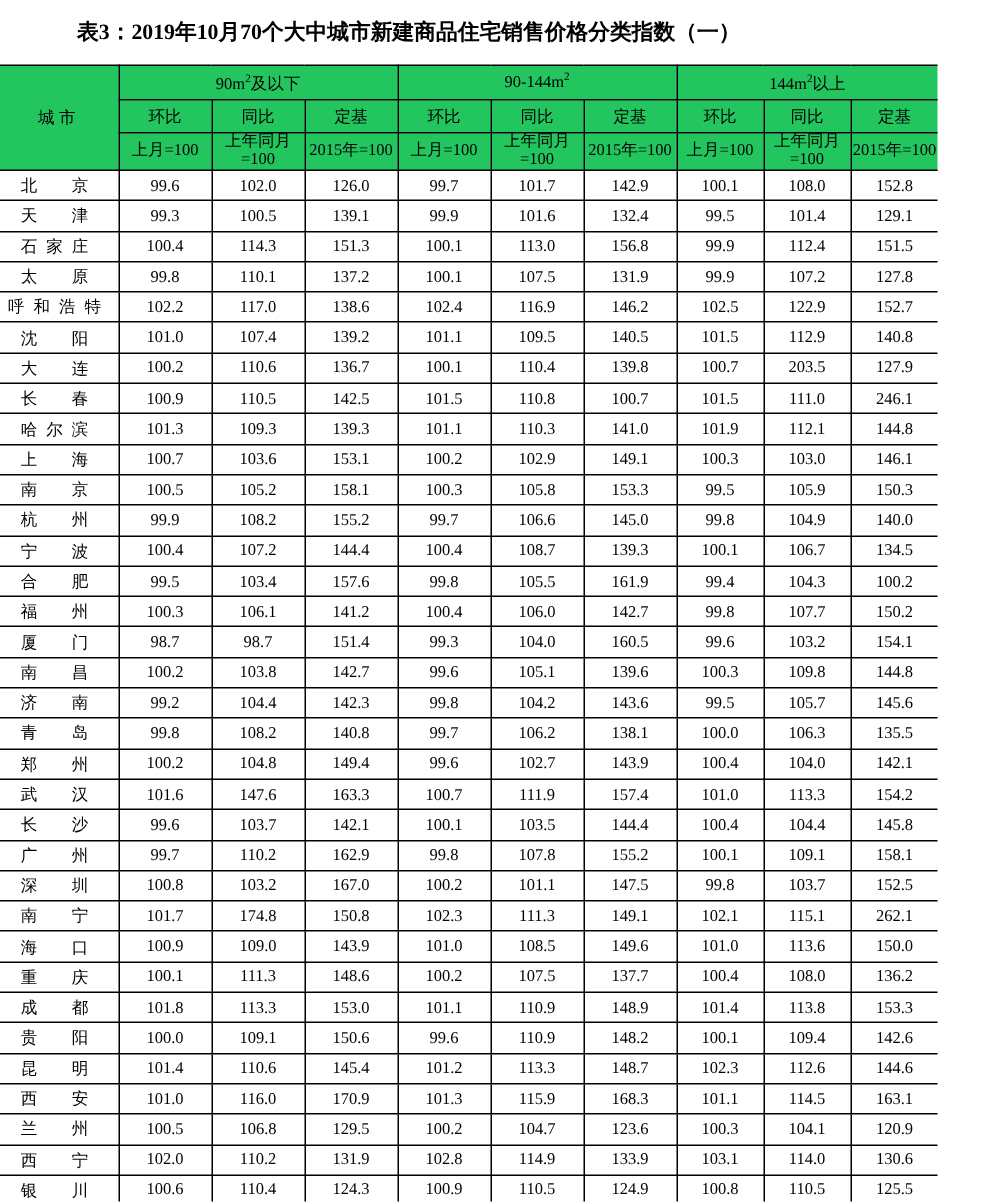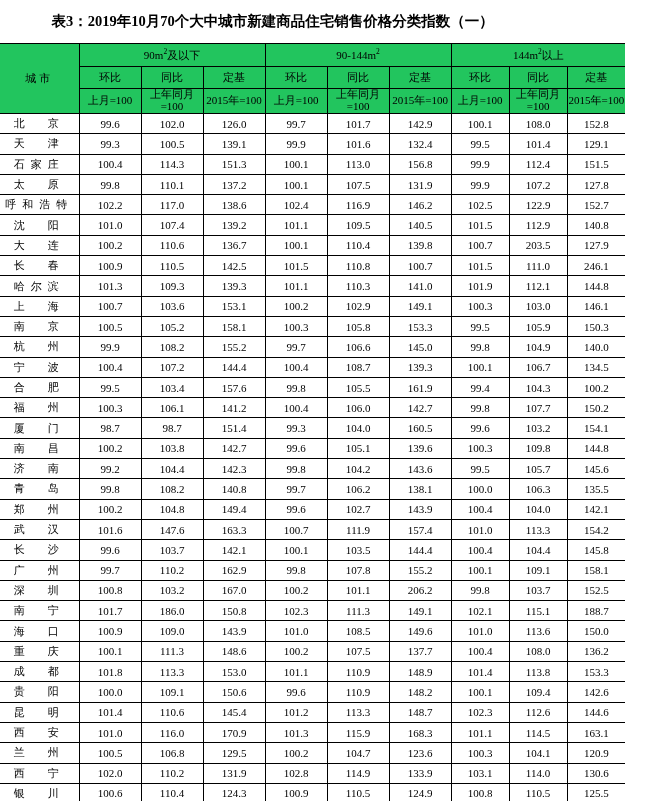--- a/index.html
+++ b/index.html
@@ -438,36 +438,36 @@
           <td class="num">109.1</td>
           <td class="num">158.1</td>
         </tr>
         <tr>
           <td class="city">深　圳</td>
           <td class="num">100.8</td>
           <td class="num">103.2</td>
           <td class="num">167.0</td>
           <td class="num">100.2</td>
           <td class="num">101.1</td>
-          <td class="num">206.2</td>
+          <td class="num">147.5</td>
           <td class="num">99.8</td>
           <td class="num">103.7</td>
           <td class="num">152.5</td>
         </tr>
         <tr>
           <td class="city">南　宁</td>
           <td class="num">101.7</td>
-          <td class="num">186.0</td>
+          <td class="num">174.8</td>
           <td class="num">150.8</td>
           <td class="num">102.3</td>
           <td class="num">111.3</td>
           <td class="num">149.1</td>
           <td class="num">102.1</td>
           <td class="num">115.1</td>
-          <td class="num">188.7</td>
+          <td class="num">262.1</td>
         </tr>
         <tr>
           <td class="city">海　口</td>
           <td class="num">100.9</td>
           <td class="num">109.0</td>
           <td class="num">143.9</td>
           <td class="num">101.0</td>
           <td class="num">108.5</td>
           <td class="num">149.6</td>
           <td class="num">101.0</td>

